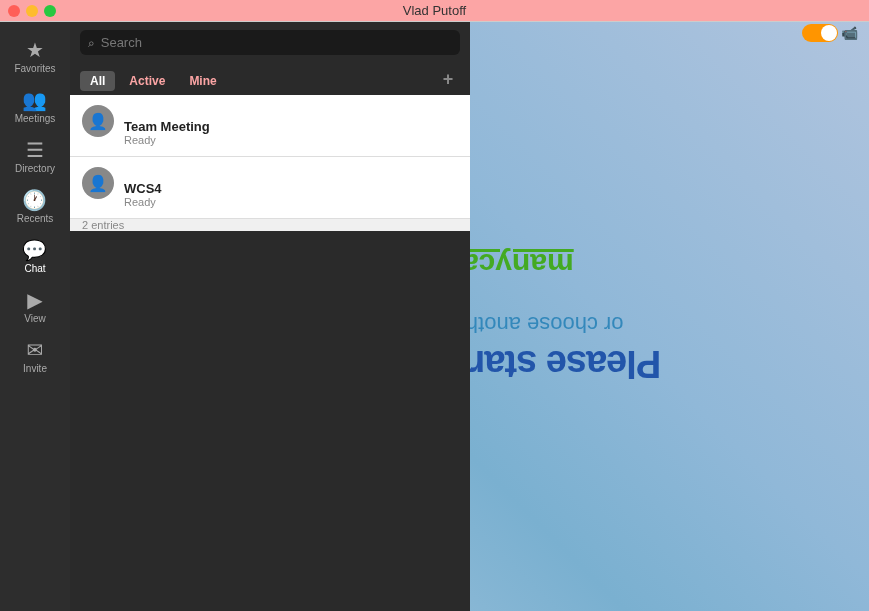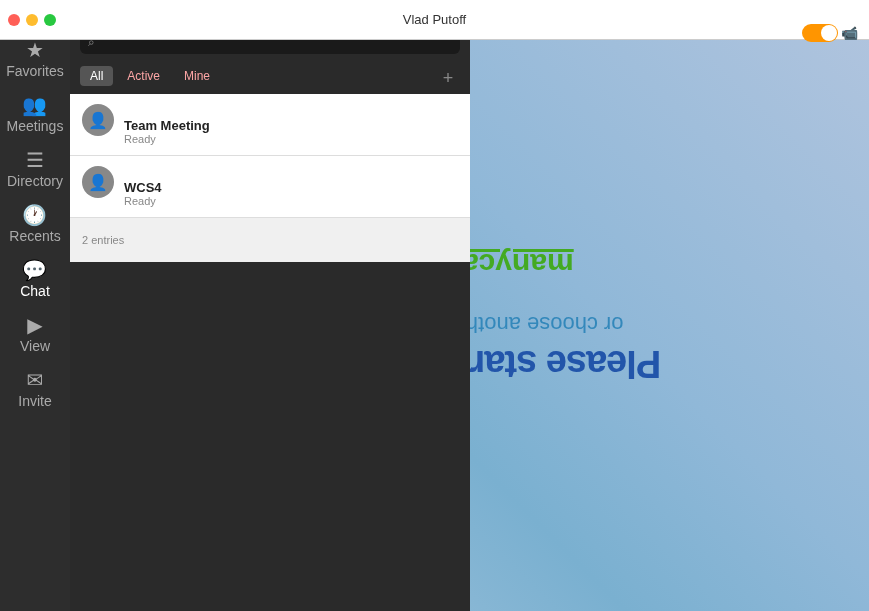--- a/index.html
+++ b/index.html
@@ -8,22 +8,22 @@
       height: 611px;
       overflow: hidden;
       font-family: -apple-system, BlinkMacSystemFont, 'Helvetica Neue', sans-serif;
       background: #c8c8c8;
       position: relative;
     }
 
     
     .title-bar {
       width: 100%;
-      height: 40px;
-      background: #ffffff;
+      height: 22px;
+      background: #fca5a5;
       display: flex;
       align-items: center;
       justify-content: center;
       position: absolute;
       top: 0;
       left: 0;
       z-index: 100;
       border-bottom: 1px solid #ccc;
     }
     .traffic-lights {
@@ -107,21 +107,21 @@
       padding: 8px 0;
       width: 100%;
       cursor: pointer;
       gap: 3px;
     }
     .sidebar-item.active { color: white; }
     .sidebar-icon {
       font-size: 20px;
       line-height: 1;
     }
-    .sidebar-label { font-size: 14px; text-align: center; }
+    .sidebar-label { font-size: 10px; text-align: center; }
 
     
     .panel {
       width: 400px;
       background: #2a2a2a;
       position: absolute;
       top: 0;
       left: 70px;
       bottom: 0;
       z-index: 10;
@@ -150,24 +150,25 @@
       outline: none;
       color: #ccc;
       font-size: 13px;
       width: 100%;
     }
     .search-input::placeholder { color: #777; }
 
     
     .filter-tabs {
       display: flex;
-      align-items: flex-start;
+      align-items: flex-end;
       padding: 4px 10px;
       gap: 4px;
       background: #2a2a2a;
+      font-weight: bold;
     }
     .filter-tab {
       padding: 3px 10px;
       border-radius: 4px;
       font-size: 12px;
       cursor: pointer;
       color: #fca5a5;
     }
     .filter-tab.active {
       background: #555;
@@ -222,21 +223,21 @@
     }
     .meeting-sub {
       font-size: 11px;
       color: #666;
     }
     .meeting-status {
       font-size: 11px;
       color: #888;
     }
     .entries-count {
-      padding: 16px 12px;
+      padding: 0 12px;
       font-size: 11px;
       color: #888;
       background: #f0f0f0;
     }
 
     
     .main-content {
       flex: 1;
       position: relative;
       overflow: hidden;
@@ -364,20 +365,21 @@
       <div class="flipped-text-sub">or choose another video source</div>
       <div class="flipped-url">manycam.com</div>
     </div>
   </div>
 
   <div class="panel">
 
     <div class="search-bar">
       <div class="search-input-wrapper">
         <span class="search-icon-char">⌕</span>
+        <input class="search-input" type="text" placeholder="Search" style="">
       </div>
     </div>
 
     <div class="filter-tabs">
       <div class="filter-tab active">All</div>
       <div class="filter-tab">Active</div>
       <div class="filter-tab">Mine</div>
       <div class="add-btn">+</div>
     </div>
 

